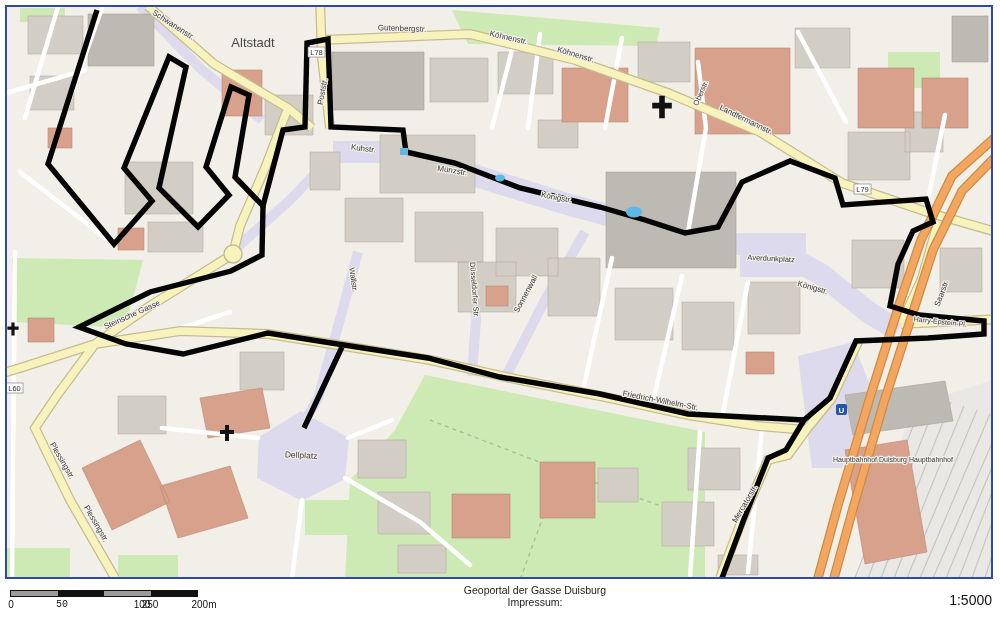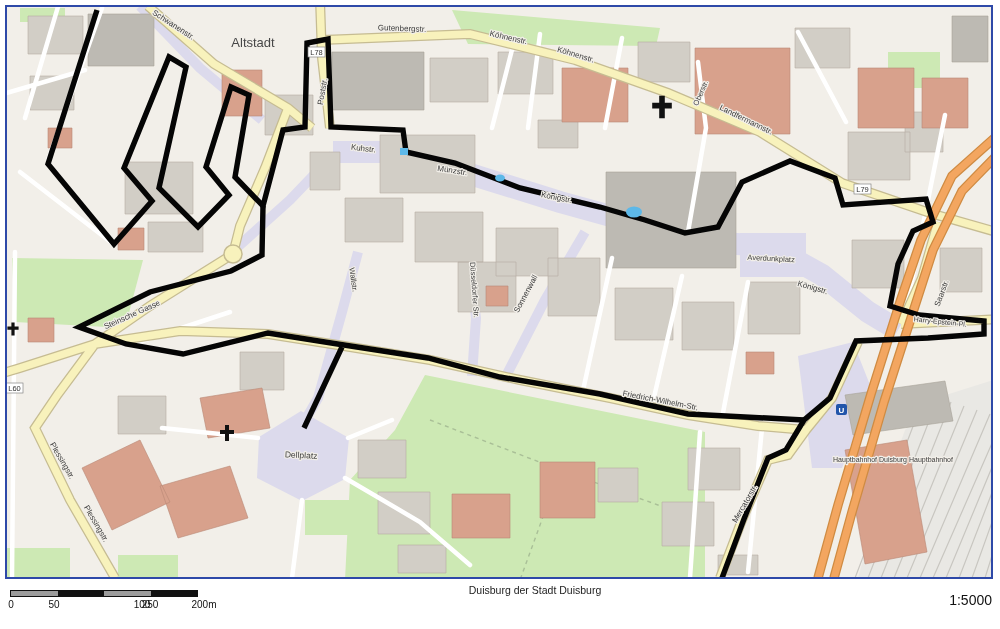--- a/index.html
+++ b/index.html
@@ -8,21 +8,21 @@
   .map-frame{position:absolute;left:5px;top:5px;width:984px;height:570px;
              border:2px solid #2e49a8;background:#f2efe9;overflow:hidden;}
   .map-frame svg{display:block;}
   
   .scalebar{position:absolute;left:10px;top:590px;width:200px;}
   .scalebar .bar{width:186px;height:5px;border:1px solid #111;display:flex;}
   .scalebar .seg{flex:1 1 25%;height:100%;}
   .seg-a{background:#9c9c9c;} .seg-b{background:#111;}
   .scalebar .ticks{position:relative;height:14px;font-size:10px;color:#111;margin-top:2px;}
   .scalebar .ticks span{position:absolute;transform:translateX(-50%);white-space:nowrap;}
-  .t0{left:1px;} .t1{left:44px;} .t2{left:104px;margin-left:28px;} .t3{left:140px;} .t4{left:194px;}
+  .t0{left:1px;} .t1{left:52px;font-family:Liberation Mono, monospace;} .t2{left:104px;margin-left:28px;} .t3{left:140px;} .t4{left:194px;}
   .attribution{position:absolute;left:335px;top:584px;width:400px;text-align:center;
                font-size:10.5px;line-height:12px;color:#222;}
   .scale-ratio{position:absolute;right:8px;top:592px;font-size:14px;color:#111;}
   text{font-family:"Liberation Sans", sans-serif;}
   .lbl{fill:#3c3c3c;paint-order:stroke;stroke:#f2efe9;stroke-width:2.4px;
        stroke-linejoin:round;text-anchor:middle;}
   .lbl-place{fill:#474747;}
   .shield-t{fill:#333;text-anchor:middle;}
 </style>
 </head>
@@ -199,18 +199,19 @@
     <div class="ticks">
       <span class="t0">0</span>
       <span class="t1">50</span>
       <span class="t2">100</span>
       <span class="t3">250</span>
       <span class="t4">200m</span>
     </div>
   </div>
 
   <div class="attribution">
-    <div>Duisburg der Stadt Duisburg</div>
+    <div>Geoportal der Gasse Duisburg</div>
+    <div>Impressum:</div>
   </div>
 
   <div class="scale-ratio">1:5000</div>
 
 </div>
 
 </body></html>

